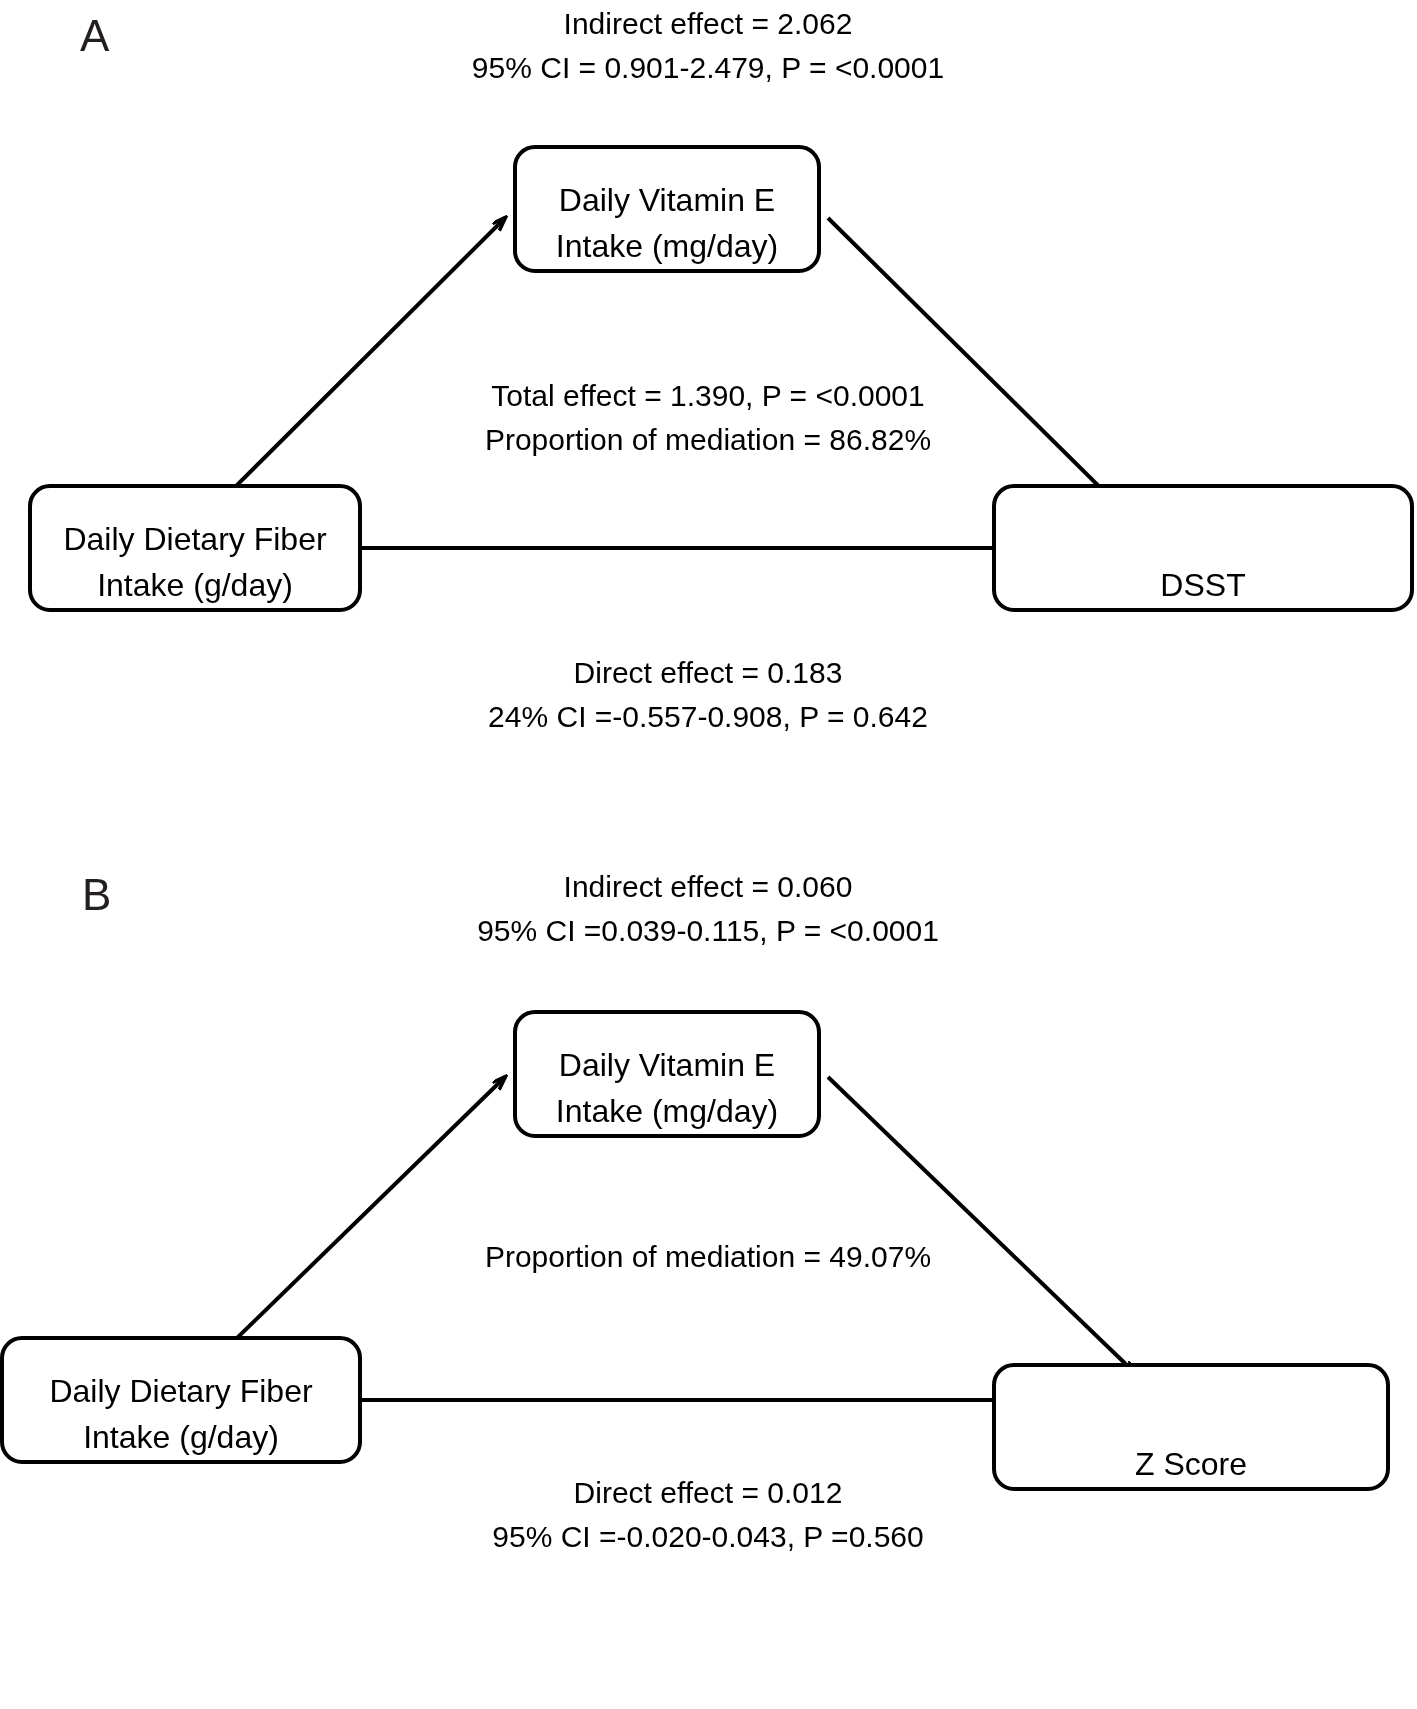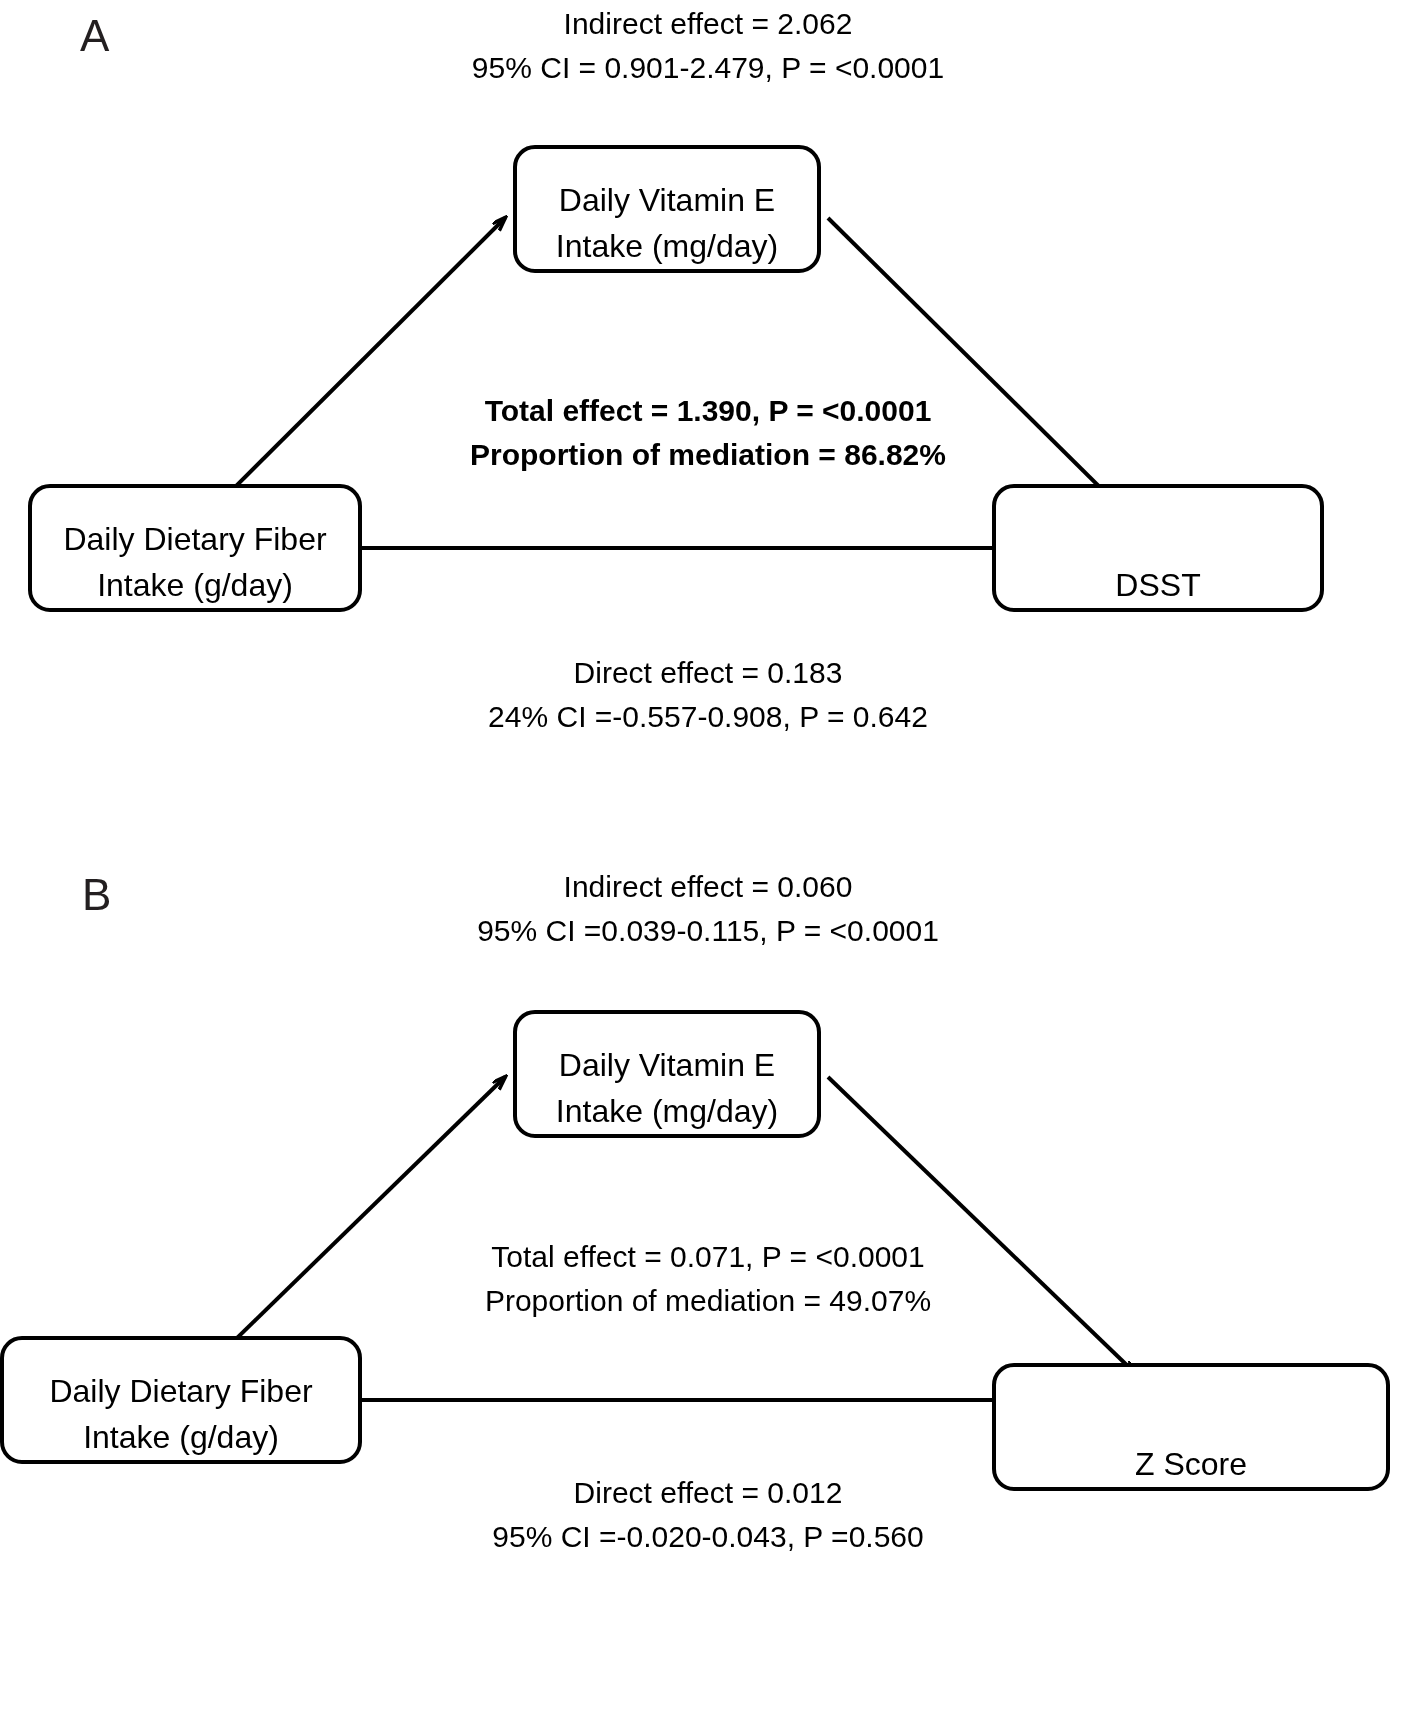--- a/index.html
+++ b/index.html
@@ -94,30 +94,30 @@
   <div class="node-box" style="left:513px; top:145px; width:308px; height:128px;">
     <span class="node-line">Daily Vitamin E</span>
     <span class="node-line">Intake (mg/day)</span>
   </div>
 
   <div class="node-box" style="left:28px; top:484px; width:334px; height:128px;">
     <span class="node-line">Daily Dietary Fiber</span>
     <span class="node-line">Intake (g/day)</span>
   </div>
 
-  <div class="node-box" style="left:992px; top:484px; width:332px; height:128px;">
+  <div class="node-box" style="left:992px; top:484px; width:422px; height:128px;">
     <span class="node-line">DSST</span>
   </div>
 
   <div class="edge-label" style="left:308px; top:2px; width:800px;">
     <span class="l1">Indirect effect = 2.062</span>
     <span class="l2">95% CI = 0.901-2.479, P = &lt;0.0001</span>
   </div>
 
-  <div class="edge-label" style="left:308px; top:389px; width:800px;font-weight:bold;">
+  <div class="edge-label" style="left:308px; top:374px; width:800px;">
     <span class="l1">Total effect = 1.390, P = &lt;0.0001</span>
     <span class="l2">Proportion of mediation = 86.82%</span>
   </div>
 
   <div class="edge-label" style="left:308px; top:610px; width:800px;margin-top:41px;">
     <span class="l1">Direct effect = 0.183</span>
     <span class="l2">24% CI =-0.557-0.908, P = 0.642</span>
   </div>
 
 </div>
@@ -150,21 +150,20 @@
   <div class="node-box" style="left:992px; top:508px; width:398px; height:128px;">
     <span class="node-line">Z Score</span>
   </div>
 
   <div class="edge-label" style="left:308px; top:10px; width:800px;">
     <span class="l1">Indirect effect = 0.060</span>
     <span class="l2">95% CI =0.039-0.115, P = &lt;0.0001</span>
   </div>
 
   <div class="edge-label" style="left:308px; top:380px; width:800px;">
-    <span class="l1">Total effect = 0.071, P = &lt;0.0001</span>
     <span class="l2">Proportion of mediation = 49.07%</span>
   </div>
 
   <div class="edge-label" style="left:308px; top:616px; width:800px;">
     <span class="l1">Direct effect = 0.012</span>
     <span class="l2">95% CI =-0.020-0.043, P =0.560</span>
   </div>
 
 </div>
 

